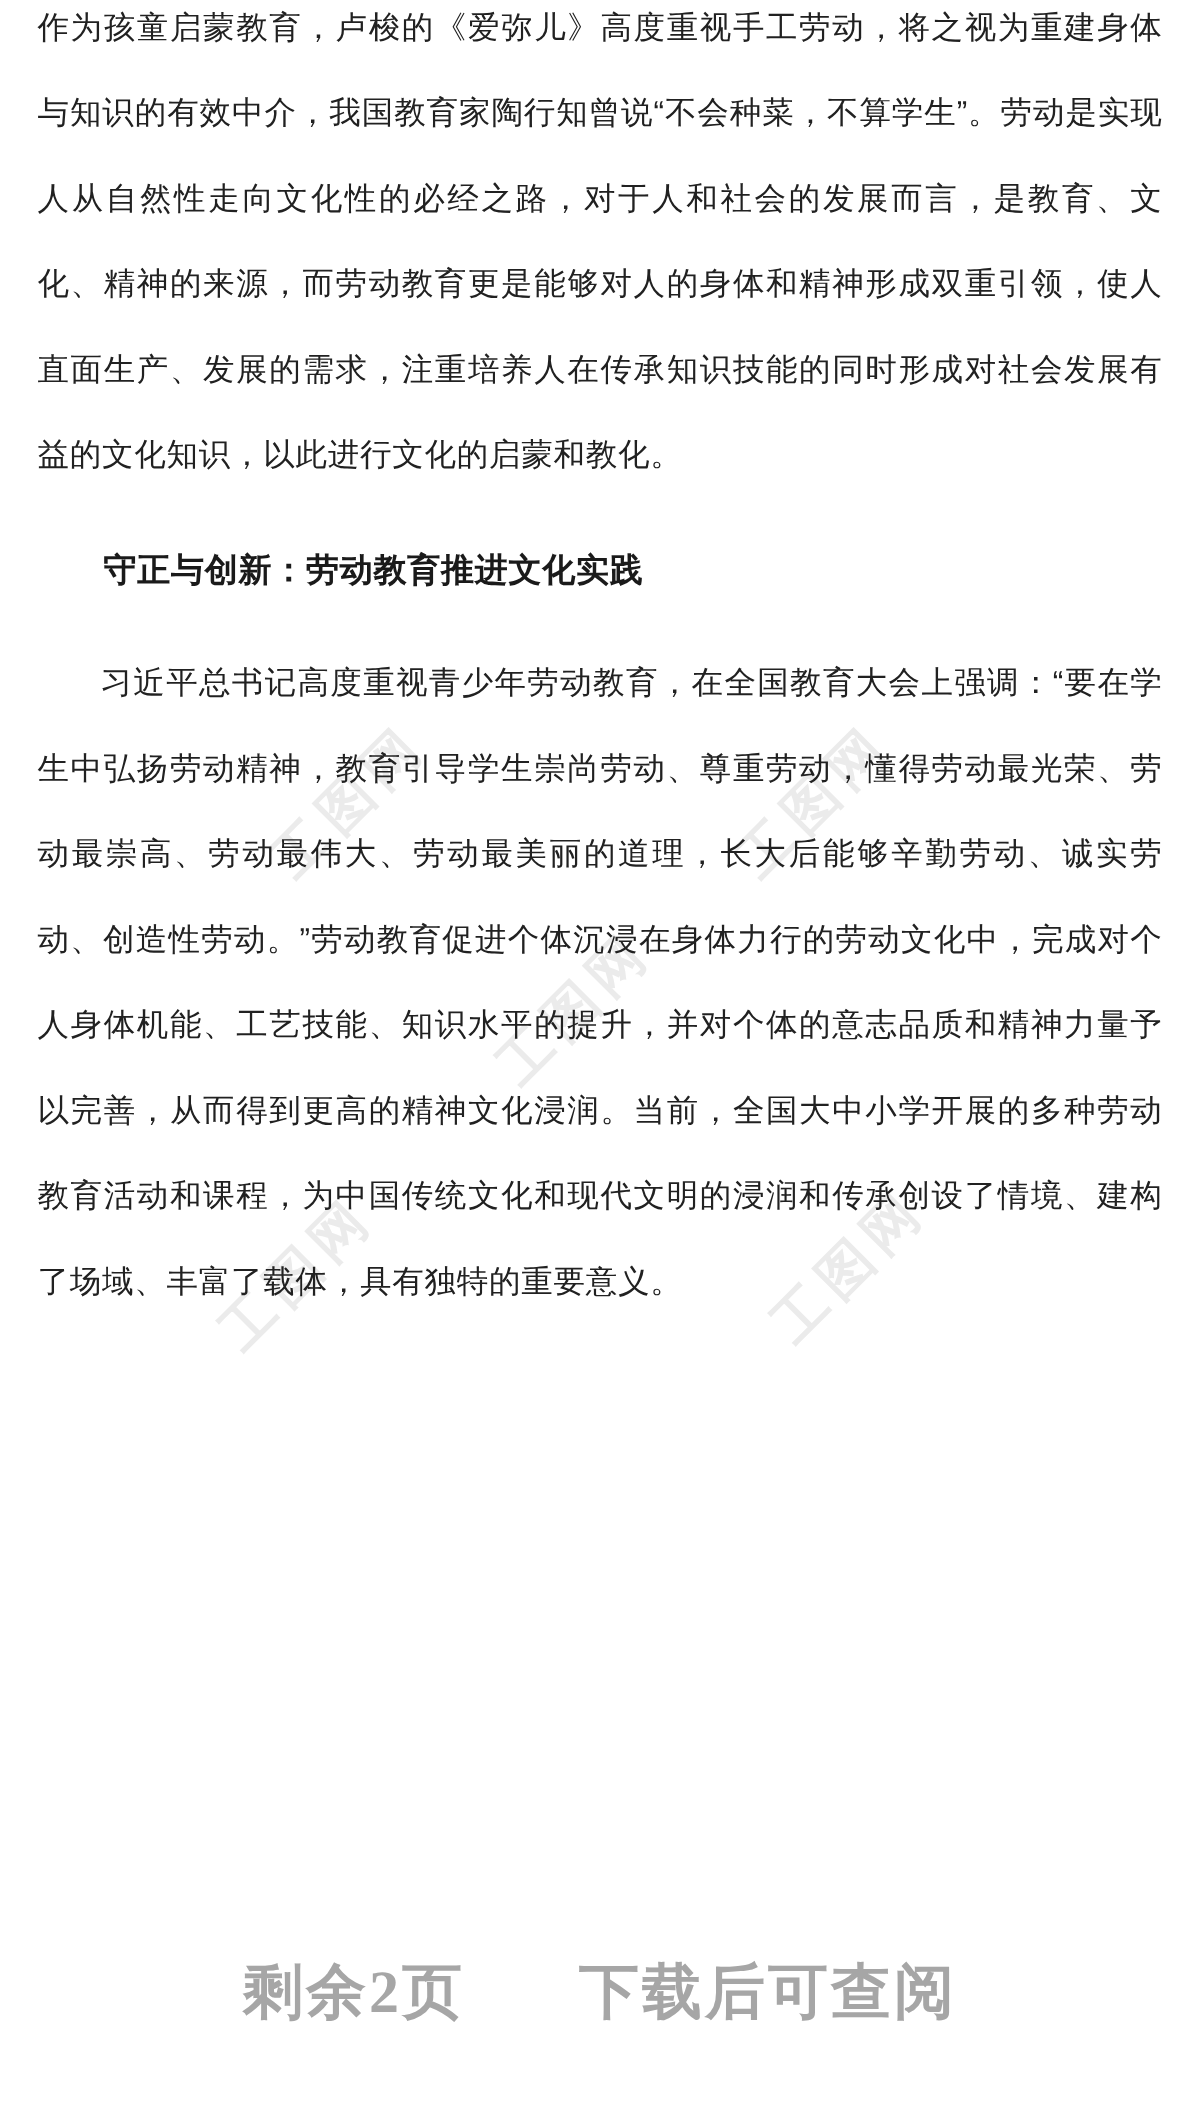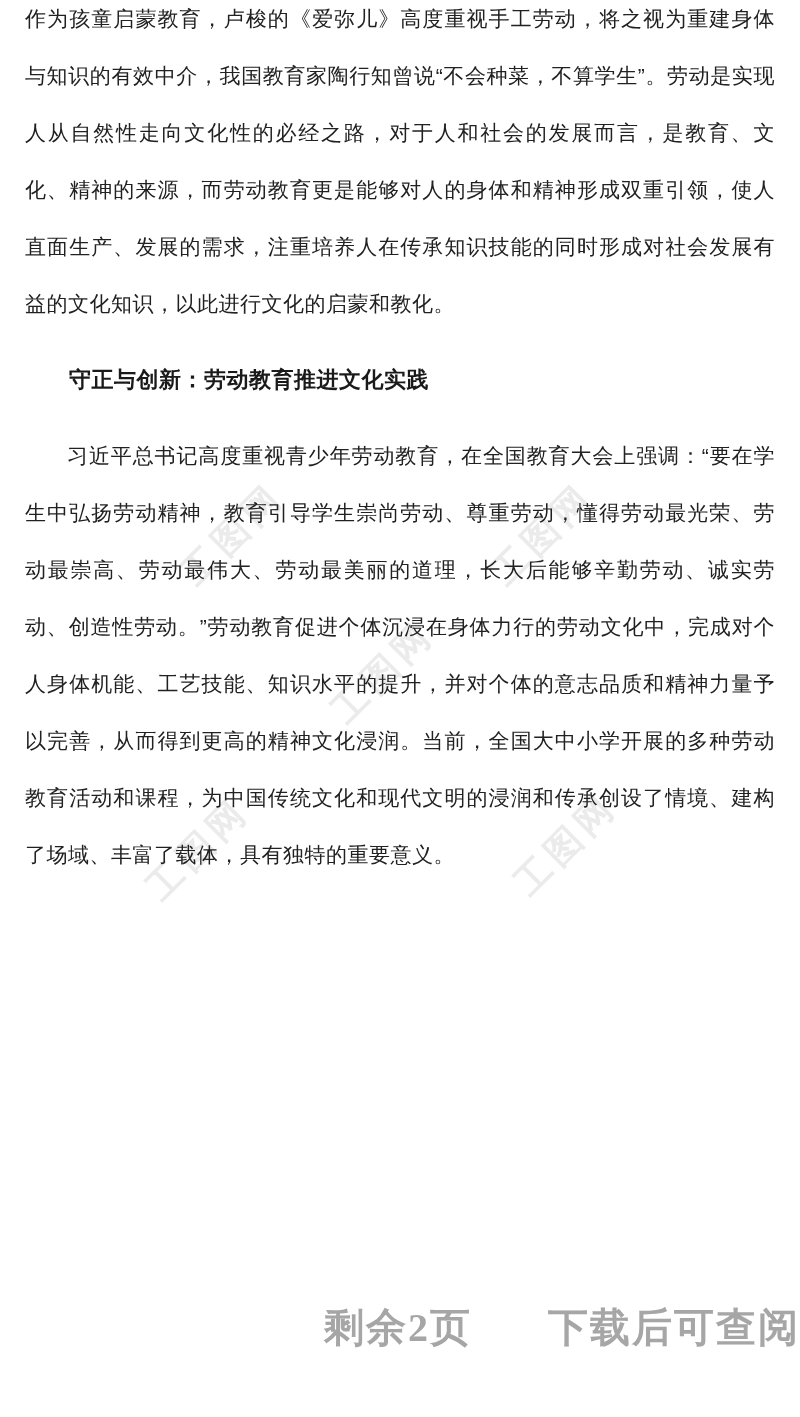--- a/index.html
+++ b/index.html
@@ -47,21 +47,21 @@
     font-weight: 700;
     font-size: 22px;
     color: #1a1a1a;
   }
   .footer {
     position: absolute;
     left: 0;
     right: 0;
     top: 1300px;
     z-index: 1;
-    text-align: right;
+    text-align: center;
     font-family: "Liberation Serif", serif;
     font-weight: 700;
     font-size: 40px;
     color: #a6a6a6;
     letter-spacing: 2px;
     white-space: nowrap;
   }
   .footer .gap { display: inline-block; width: 52px; }
 </style>
 </head>

